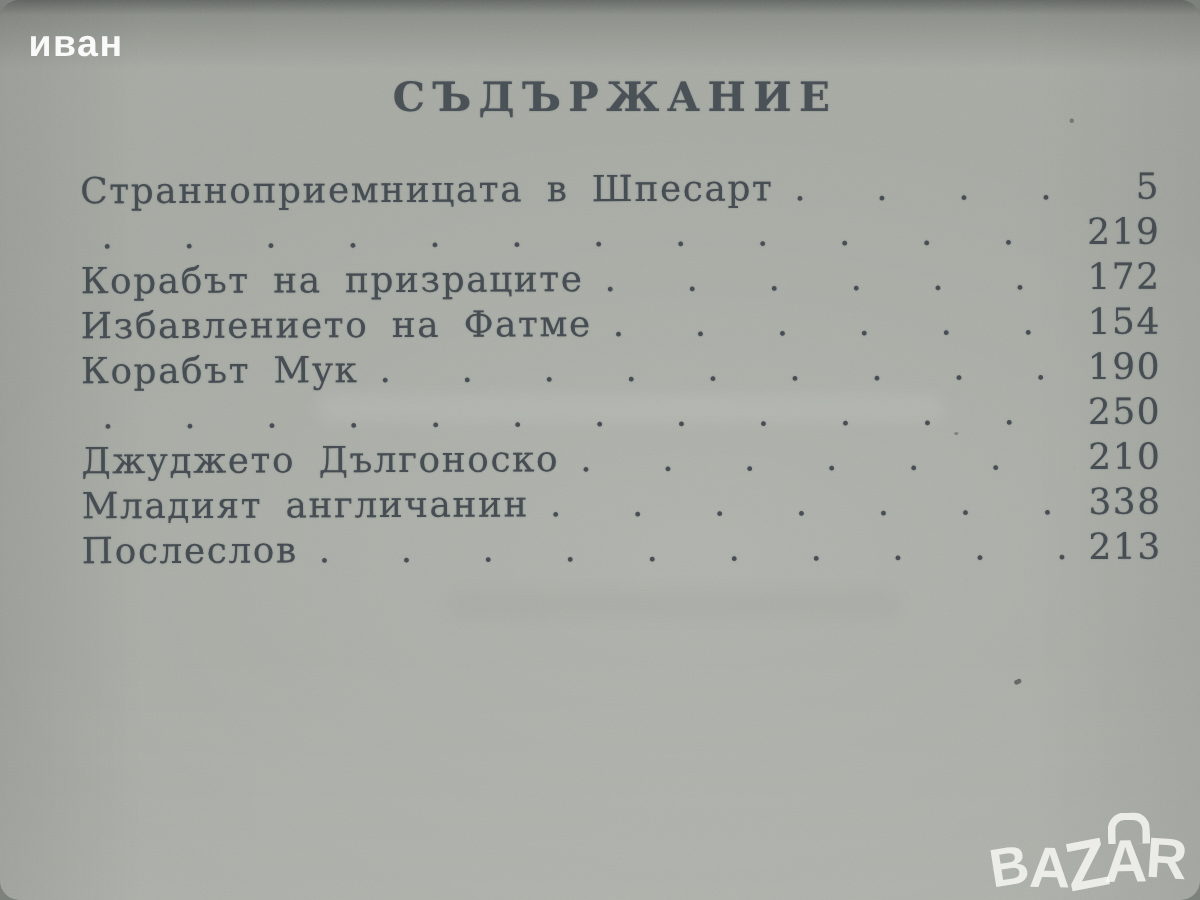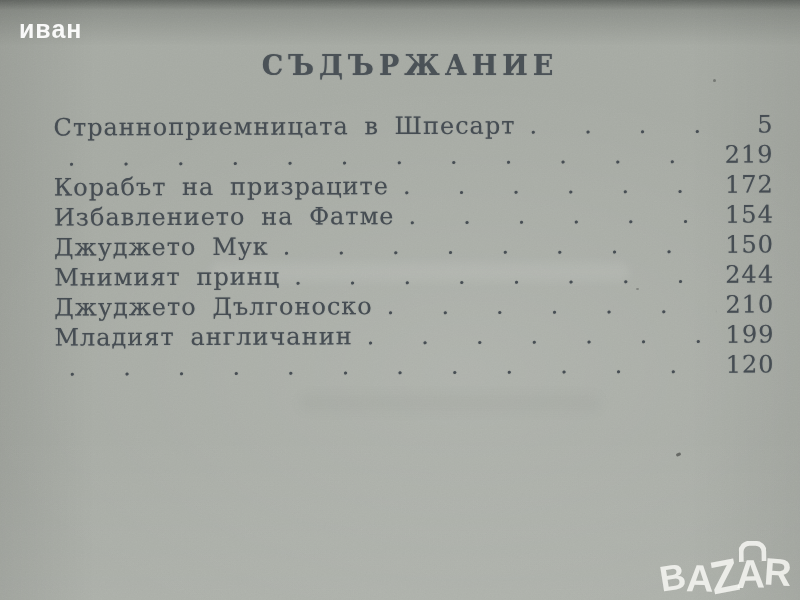--- a/index.html
+++ b/index.html
@@ -6,20 +6,21 @@
   body{width:800px;height:600px;overflow:hidden;background:#7e827d;}
   .photo{
     position:relative;width:800px;height:600px;overflow:hidden;
     background:
       radial-gradient(90% 70% at 58% 62%, rgba(255,255,255,0.10), rgba(255,255,255,0) 70%),
       linear-gradient(180deg, rgba(22,26,24,0.45) 0px, rgba(22,26,24,0.18) 10px, rgba(22,26,24,0.0) 46px),
       linear-gradient(90deg, rgba(0,0,0,0.07) 0%, rgba(0,0,0,0) 12%, rgba(0,0,0,0) 86%, rgba(0,0,0,0.05) 100%),
       linear-gradient(0deg, rgba(255,255,255,0.07) 0%, rgba(255,255,255,0) 28%),
       #a7aba4;
     font-family:"DejaVu Serif", serif;
+    border-radius:13px;
   }
   .grain{position:absolute;inset:0;opacity:.55;pointer-events:none;}
   
   .wm-owner{
     position:absolute;left:19px;top:15px;
     font-family:"Liberation Sans", sans-serif;
     font-weight:800;font-size:25px;letter-spacing:1px;
     color:#ffffff;opacity:.95;
   }
   
@@ -114,40 +115,40 @@
         <span class="toc-title">Корабът на призраците</span>
         <span class="leader">................</span>
         <span class="toc-page">172</span>
       </div>
       <div class="toc-row">
         <span class="toc-title">Избавлението на Фатме</span>
         <span class="leader">................</span>
         <span class="toc-page">154</span>
       </div>
       <div class="toc-row">
-        <span class="toc-title">Джуджето Мук</span>
+        <span class="toc-title">Корабът Мук</span>
         <span class="leader">................</span>
-        <span class="toc-page">150</span>
+        <span class="toc-page">190</span>
       </div>
       <div class="toc-row">
-        <span class="toc-title">Мнимият принц</span>
         <span class="leader">................</span>
-        <span class="toc-page">244</span>
+        <span class="toc-page">250</span>
       </div>
       <div class="toc-row">
         <span class="toc-title">Джуджето Дългоноско</span>
         <span class="leader">................</span>
         <span class="toc-page">210</span>
       </div>
       <div class="toc-row">
         <span class="toc-title">Младият англичанин</span>
         <span class="leader">................</span>
-        <span class="toc-page">199</span>
+        <span class="toc-page">338</span>
       </div>
       <div class="toc-row">
+        <span class="toc-title">Послеслов</span>
         <span class="leader">................</span>
-        <span class="toc-page">120</span>
+        <span class="toc-page">213</span>
       </div>
     </div>
 
   <div class="bazar" id="bazar"><span class="ltr l0">B</span><span class="ltr l1">A</span><span class="ltr l2">Z</span><span class="ltr l3">A<span class="bag-handle"></span></span><span class="ltr l4">R</span></div>
 
 </div>
 
 </body></html>

